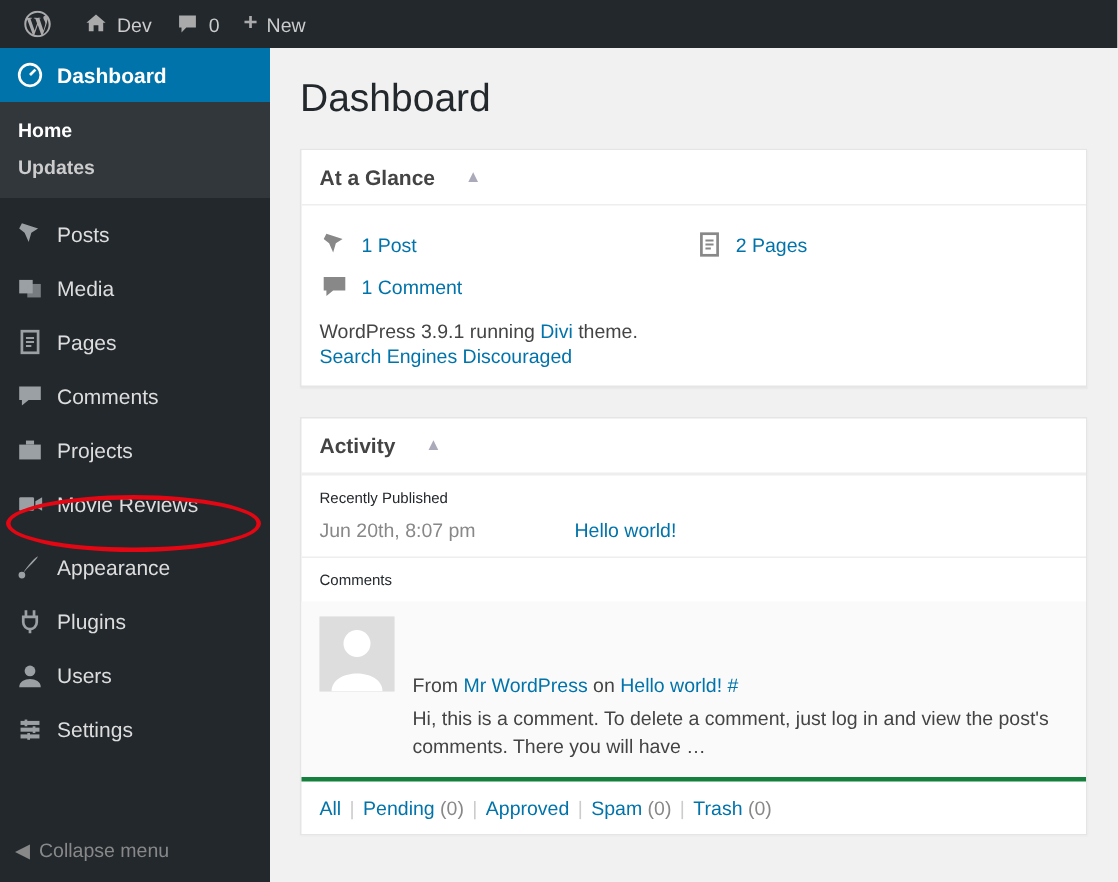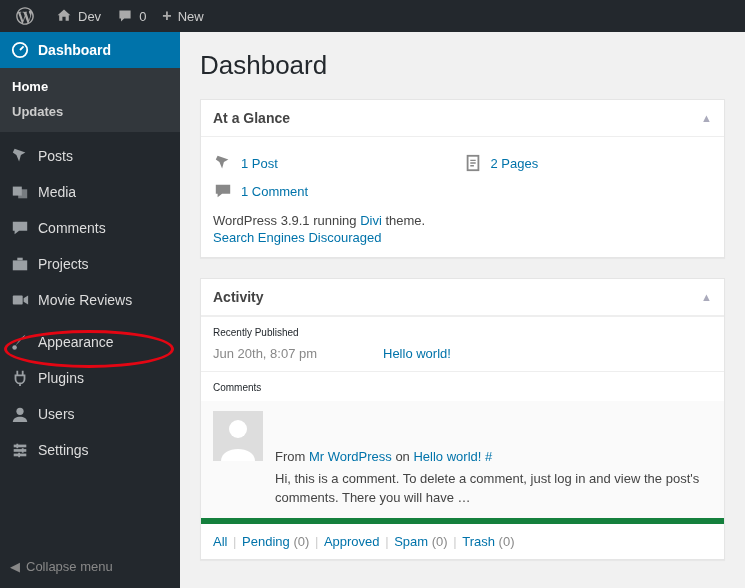--- a/index.html
+++ b/index.html
@@ -25,21 +25,21 @@
 .adminmenu .collapse .mi-icon { color: #888; margin-right: 6px; }
 
 
 .highlight-ellipse { position: absolute; border: 3px solid #e30613; border-radius: 50%; pointer-events: none; }
 
 
 .content { position: absolute; top: 32px; left: 180px; right: 0; bottom: 0; padding: 18px 20px; overflow: hidden; }
 h1.page-title { font-size: 26px; font-weight: 400; color: #23282d; margin-bottom: 18px; }
 
 .postbox { background: #fff; border: 1px solid #e5e5e5; box-shadow: 0 1px 1px rgba(0,0,0,.04); margin-bottom: 20px; }
-.postbox .hndle { display: flex; justify-content: space-between; align-items: center; padding: 10px 12px; border-bottom: 1px solid #eee; font-size: 14px; font-weight: 600; cursor: pointer; }
+.postbox .hndle { display: flex; justify-content: flex-start; align-items: center; padding: 10px 12px; border-bottom: 1px solid #eee; font-size: 14px; font-weight: 600; cursor: pointer; gap: 20px; }
 .postbox .toggle { color: #aab; font-size: 11px; }
 .postbox .inside { padding: 12px; font-size: 13px; }
 
 .glance { display: flex; flex-wrap: wrap; }
 .glance .gitem { width: 50%; display: flex; align-items: center; padding: 4px 0; }
 .glance .gitem.full { width: 100%; }
 .glance .gicon { width: 20px; height: 20px; margin-right: 8px; color: #888; display: flex; align-items: center; justify-content: center; }
 .glance a, .inside a, .comment-filters a { color: #0073aa; text-decoration: none; cursor: pointer; }
 .glance-version { margin-top: 8px; color: #444; }
 .glance-version a { color: #0073aa; }
@@ -49,21 +49,21 @@
 .activity-section .sect-title { font-size: 10px; font-weight: 400; color: #23282d; margin-bottom: 8px; }
 .activity-row { display: flex; align-items: center; }
 .activity-row .time { color: #888; width: 170px; }
 .activity .inside { padding: 0; }
 
 .comment-row { display: flex; padding: 10px 12px; background: #fafafa; }
 .avatar { width: 50px; height: 50px; background: #ddd; margin-right: 12px; flex-shrink: 0; display: flex; align-items: center; justify-content: center; }
 .avatar svg { width: 50px; height: 50px; }
 .comment-body { font-size: 13px; line-height: 1.5; color: #444; margin-top: 36px; }
 .comment-body .meta { margin-bottom: 2px; }
-.comment-filters { padding: 10px 12px; border-top: 6px solid #15803d; color: #ccc; }
+.comment-filters { padding: 10px 12px; border-top: 3px solid #15803d; color: #ccc; }
 .comment-filters .count { color: #888; }
 .comment-filters .sepbar { color: #ccc; margin: 0 2px; }
 </style>
 </head>
 <body>
 
 <div class="adminbar">
   <div class="ab-item">
     <svg class="ic" viewBox="0 0 20 20" width="18" height="18" fill="#aaa">
         <path d="M10 .2C4.6.2.2 4.6.2 10S4.6 19.8 10 19.8 19.8 15.4 19.8 10 15.4.2 10 .2zM1.7 10c0-1.2.3-2.3.7-3.3l4 10.8C3.6 16.1 1.7 13.3 1.7 10zM10 18.3c-.8 0-1.6-.1-2.3-.3l2.5-7.2 2.5 6.9c0 .1.1.1.1.2-.9.3-1.8.4-2.8.4zm1.1-12.2c.5 0 .9-.1.9-.1.4 0 .4-.7-.1-.6 0 0-1.3.1-2.2.1-.8 0-2.1-.1-2.1-.1-.4 0-.5.6-.1.6 0 0 .4.1.9.1l1.3 3.5L7.9 15 4.8 6.1c.5 0 .9-.1.9-.1.4 0 .4-.7-.1-.6 0 0-1.3.1-2.2.1h-.5C4.4 3.3 7 1.7 10 1.7c2.2 0 4.3.8 5.8 2.2h-.1c-.8 0-1.4.7-1.4 1.5 0 .7.4 1.3.8 2 .3.5.7 1.2.7 2.2 0 .7-.3 1.5-.6 2.6l-.8 2.6-2.9-8.7zm3 11.4l2.5-7.3c.5-1.2.6-2.1.6-3 0-.3 0-.6-.1-.9.7 1.2 1.1 2.6 1.1 4 .1 3.1-1.6 5.8-4.1 7.2z"></path>
@@ -112,20 +112,29 @@
         <span>Posts</span>
       </div>
       <div class="menu-item">
         <span class="mi-icon">
           <svg viewBox="0 0 20 20" width="18" height="18">
             <rect x="2" y="4" width="10" height="10" fill="#9ba0a4"></rect>
             <rect x="8" y="7" width="10" height="10" fill="#9ba0a4" opacity=".7"></rect>
           </svg>
         </span>
         <span>Media</span>
+      </div>
+      <div class="menu-item">
+        <span class="mi-icon">
+          <svg viewBox="0 0 20 20" width="18" height="18">
+            <rect x="4" y="2" width="12" height="16" fill="none" stroke="#9ba0a4" stroke-width="2"></rect>
+            <path d="M7 7h6M7 10h6M7 13h4" stroke="#9ba0a4" stroke-width="1.5"></path>
+          </svg>
+        </span>
+        <span>Pages</span>
       </div>
       <div class="menu-item">
         <span class="mi-icon">
           <svg viewBox="0 0 20 20" width="18" height="18">
             <path d="M2 3h16v10H9l-5 4v-4H2V3z" fill="#9ba0a4"></path>
           </svg>
         </span>
         <span>Comments</span>
       </div>
       <div class="menu-item">

